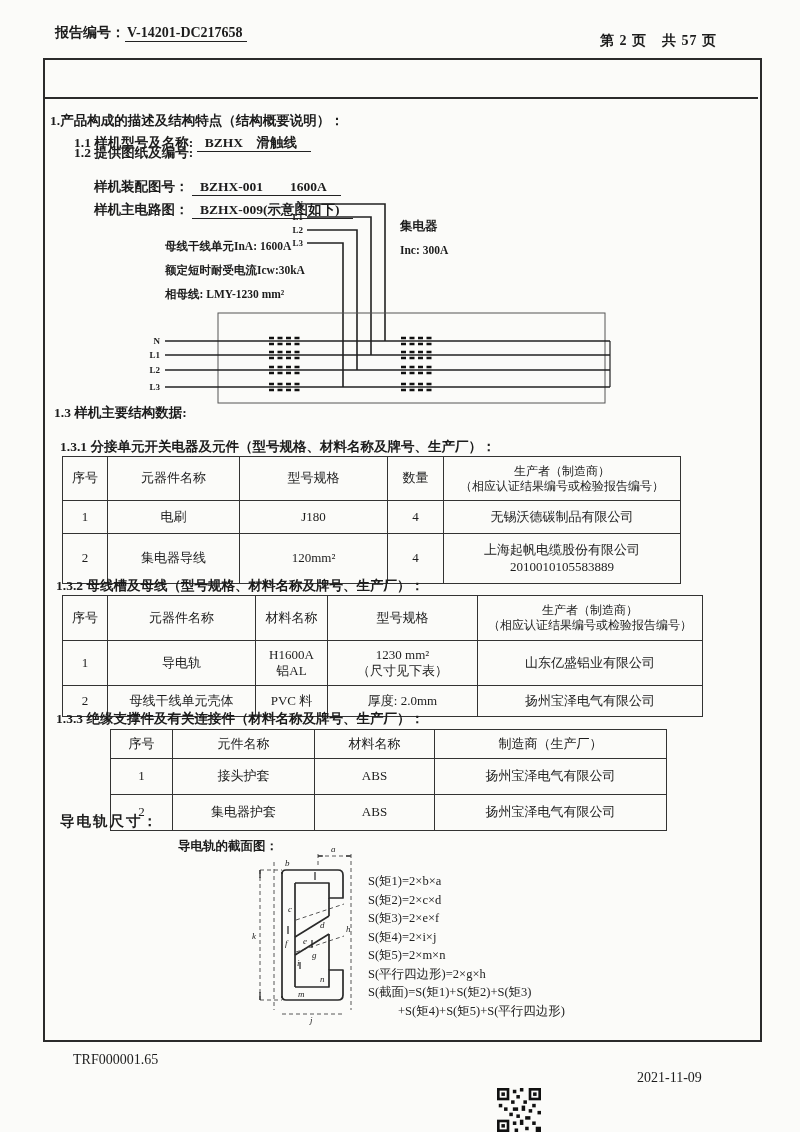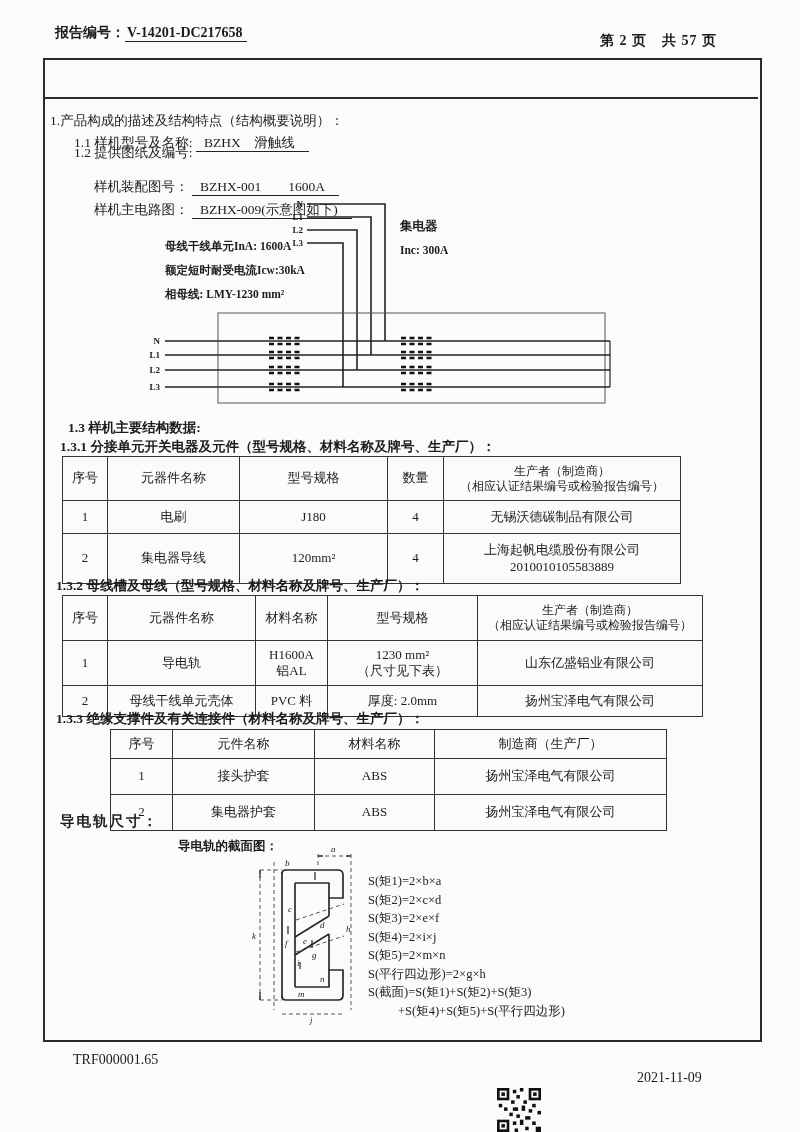--- a/index.html
+++ b/index.html
@@ -25,21 +25,21 @@
     left:43px;top:58px;width:715px;height:980px;
     border:2px solid #2b2b2b;background:transparent;
   }
   .doc-title{
     left:43px;top:64px;width:715px;text-align:center;
     font-size:19px;font-weight:bold;letter-spacing:12px;
   }
   .title-rule{left:43px;top:97px;width:715px;border-top:2px solid #2b2b2b;height:0;}
   
   .t{font-size:13.5px;}
-  .b{font-weight:normal;}
+  .b{font-weight:bold;}
   .u{border-bottom:1.5px solid #222;padding:0 14px 1px 8px;}
   .s1-head{left:50px;top:112px;}
   .s11{left:74px;top:134px;}
   .s12{left:74px;top:144px;}
   .s12a{left:94px;top:178px;}
   .s12b{left:94px;top:201px;}
   
   .tbl-cap{font-size:13.5px;font-weight:bold;}
   table{border-collapse:collapse;table-layout:fixed;background:transparent;font-family:Liberation Serif, serif;}
   td{border:1.6px solid #333;text-align:center;vertical-align:middle;
@@ -134,21 +134,21 @@
         <line x1="341" y1="151" x2="375" y2="151"></line>
       <line x1="341" y1="159" x2="375" y2="159"></line>
         <line x1="341" y1="165" x2="375" y2="165"></line>
       <line x1="341" y1="174" x2="375" y2="174"></line>
         <line x1="341" y1="180" x2="375" y2="180"></line>
       <line x1="341" y1="191" x2="375" y2="191"></line>
         <line x1="341" y1="197" x2="375" y2="197"></line>
     </g>
   </svg>
 
-  <div class="abs tbl-cap" style="left:54px;top:419px;margin-left:14px;">1.3 样机主要结构数据:</div>
+  <div class="abs tbl-cap" style="left:54px;top:404px;">1.3 样机主要结构数据:</div>
 
   <div class="abs tbl-cap" style="left:60px;top:438px;">1.3.1 分接单元开关电器及元件（型号规格、材料名称及牌号、生产厂）：</div>
   <table class="abs" style="left:62px;top:456px;">
     <colgroup>
         <col style="width:45px">
         <col style="width:132px">
         <col style="width:148px">
         <col style="width:56px">
         <col style="width:237px">
       </colgroup>

